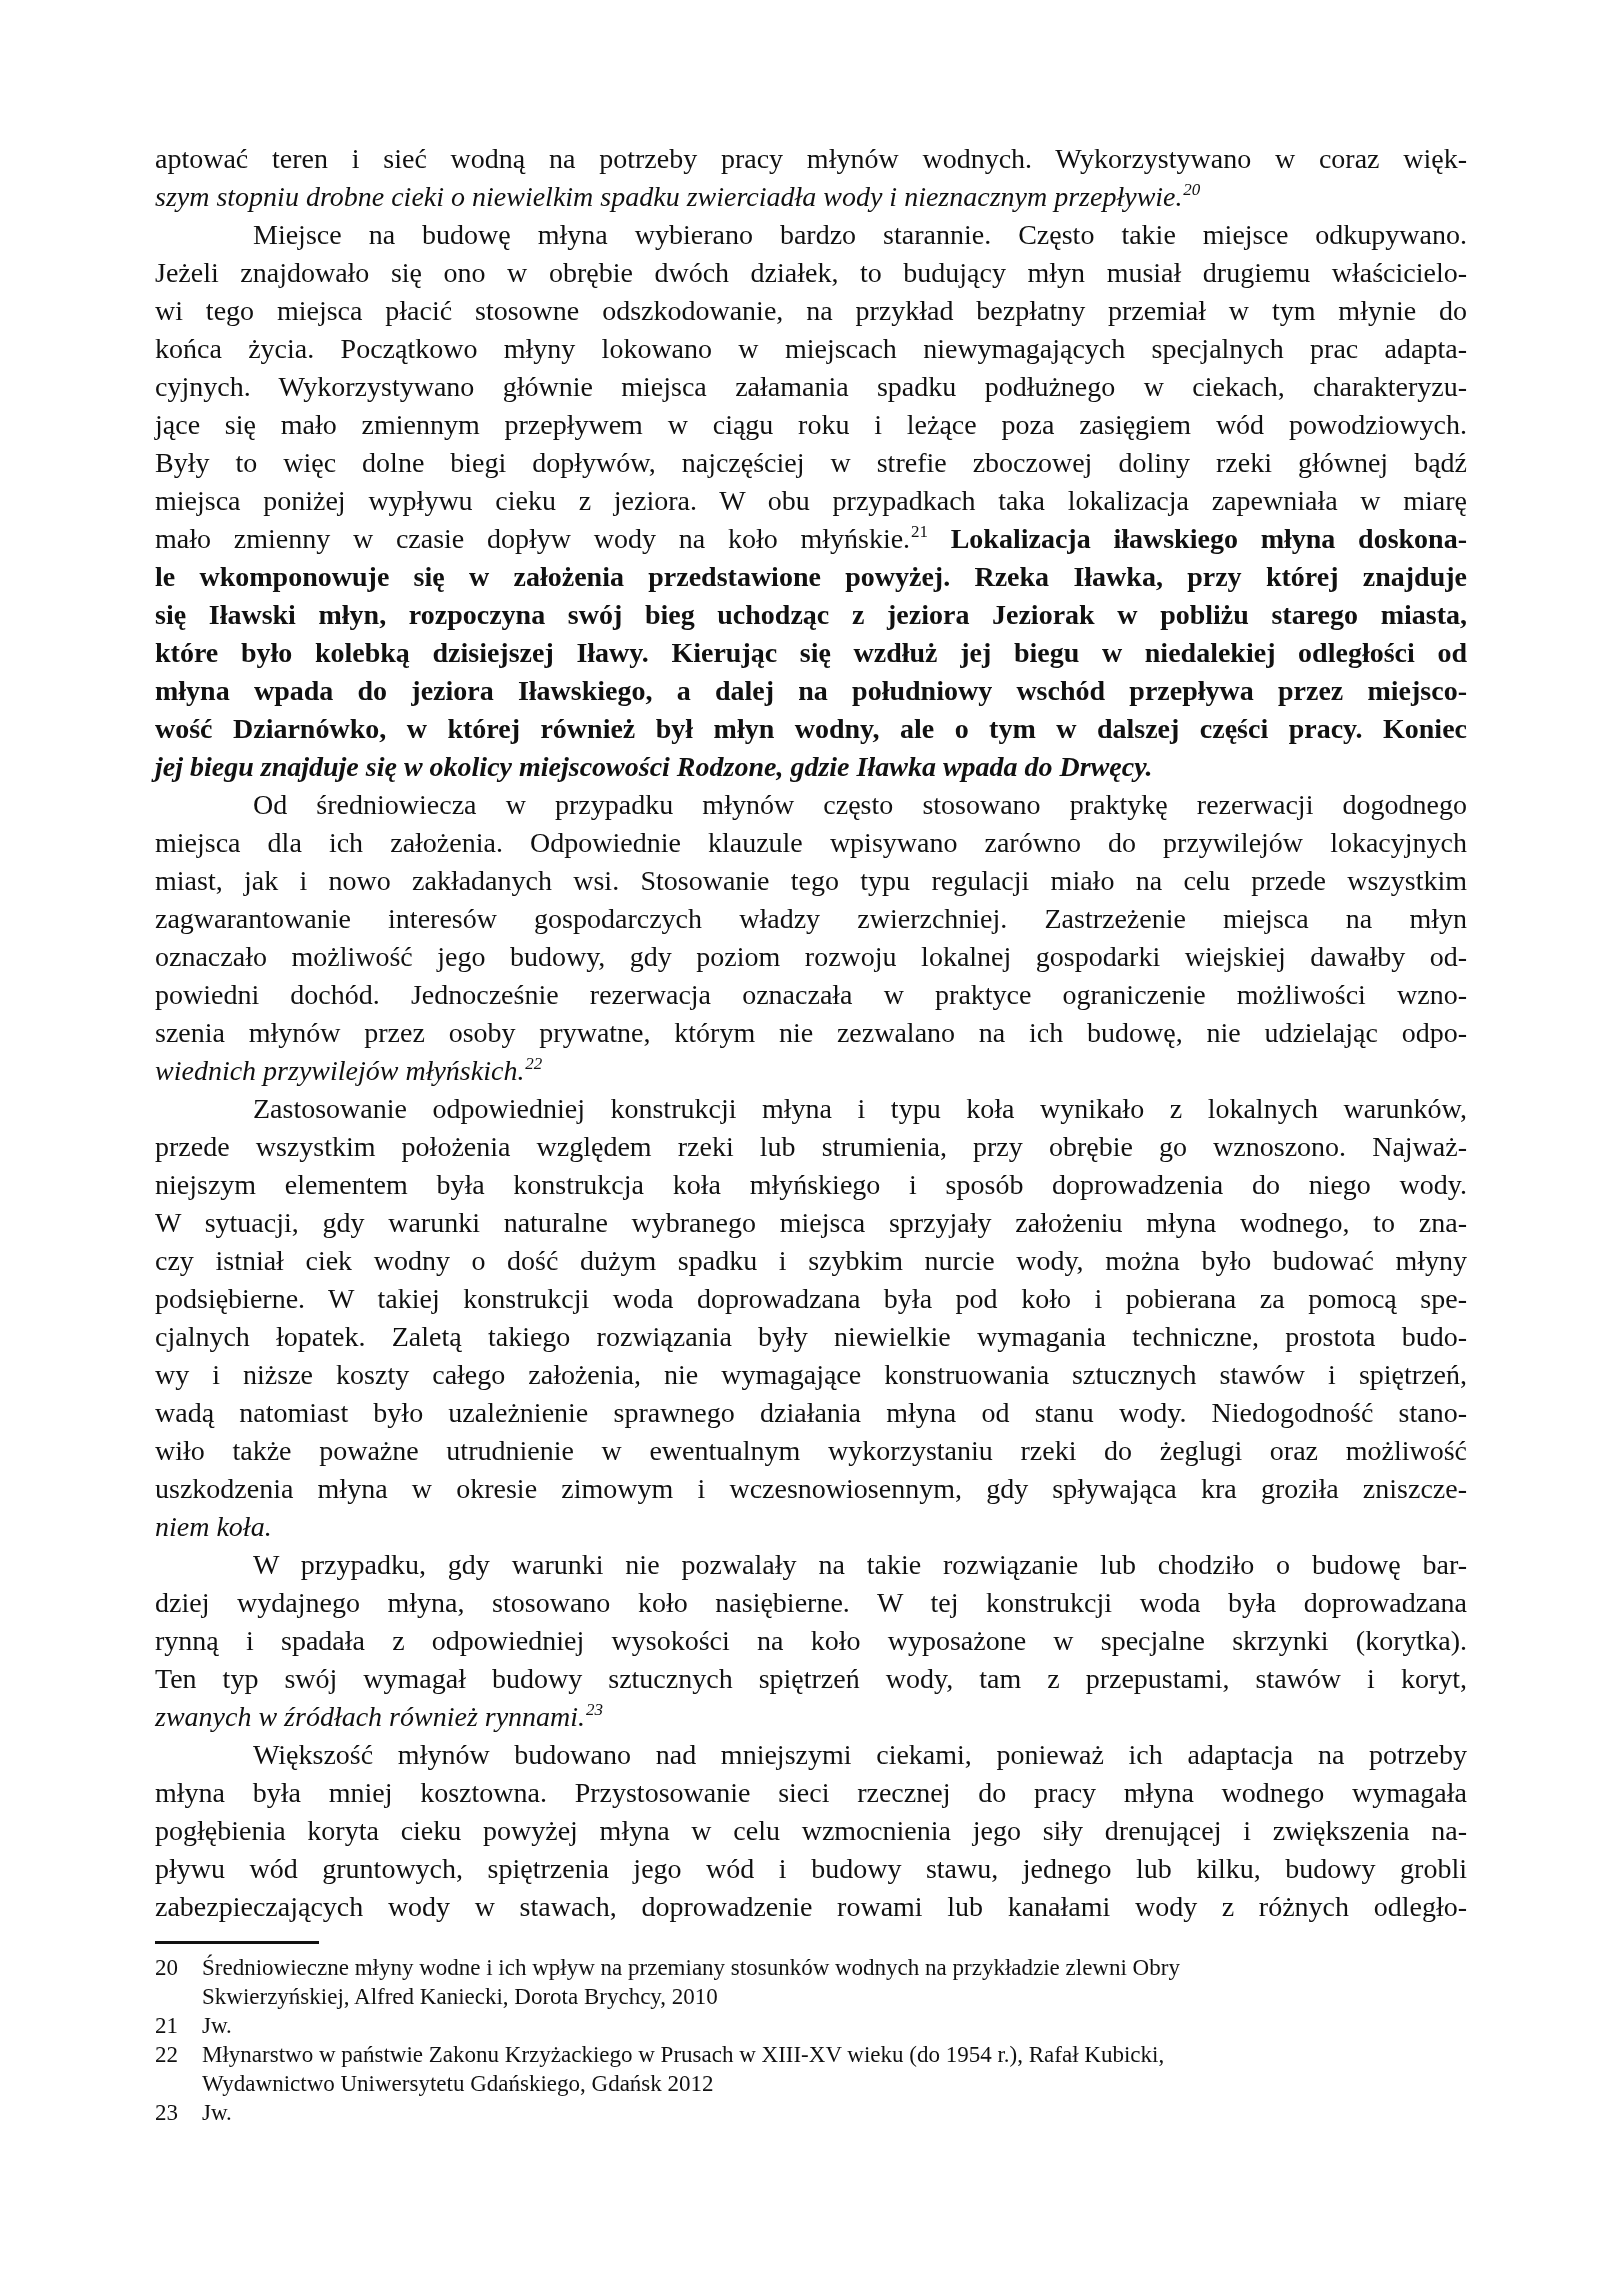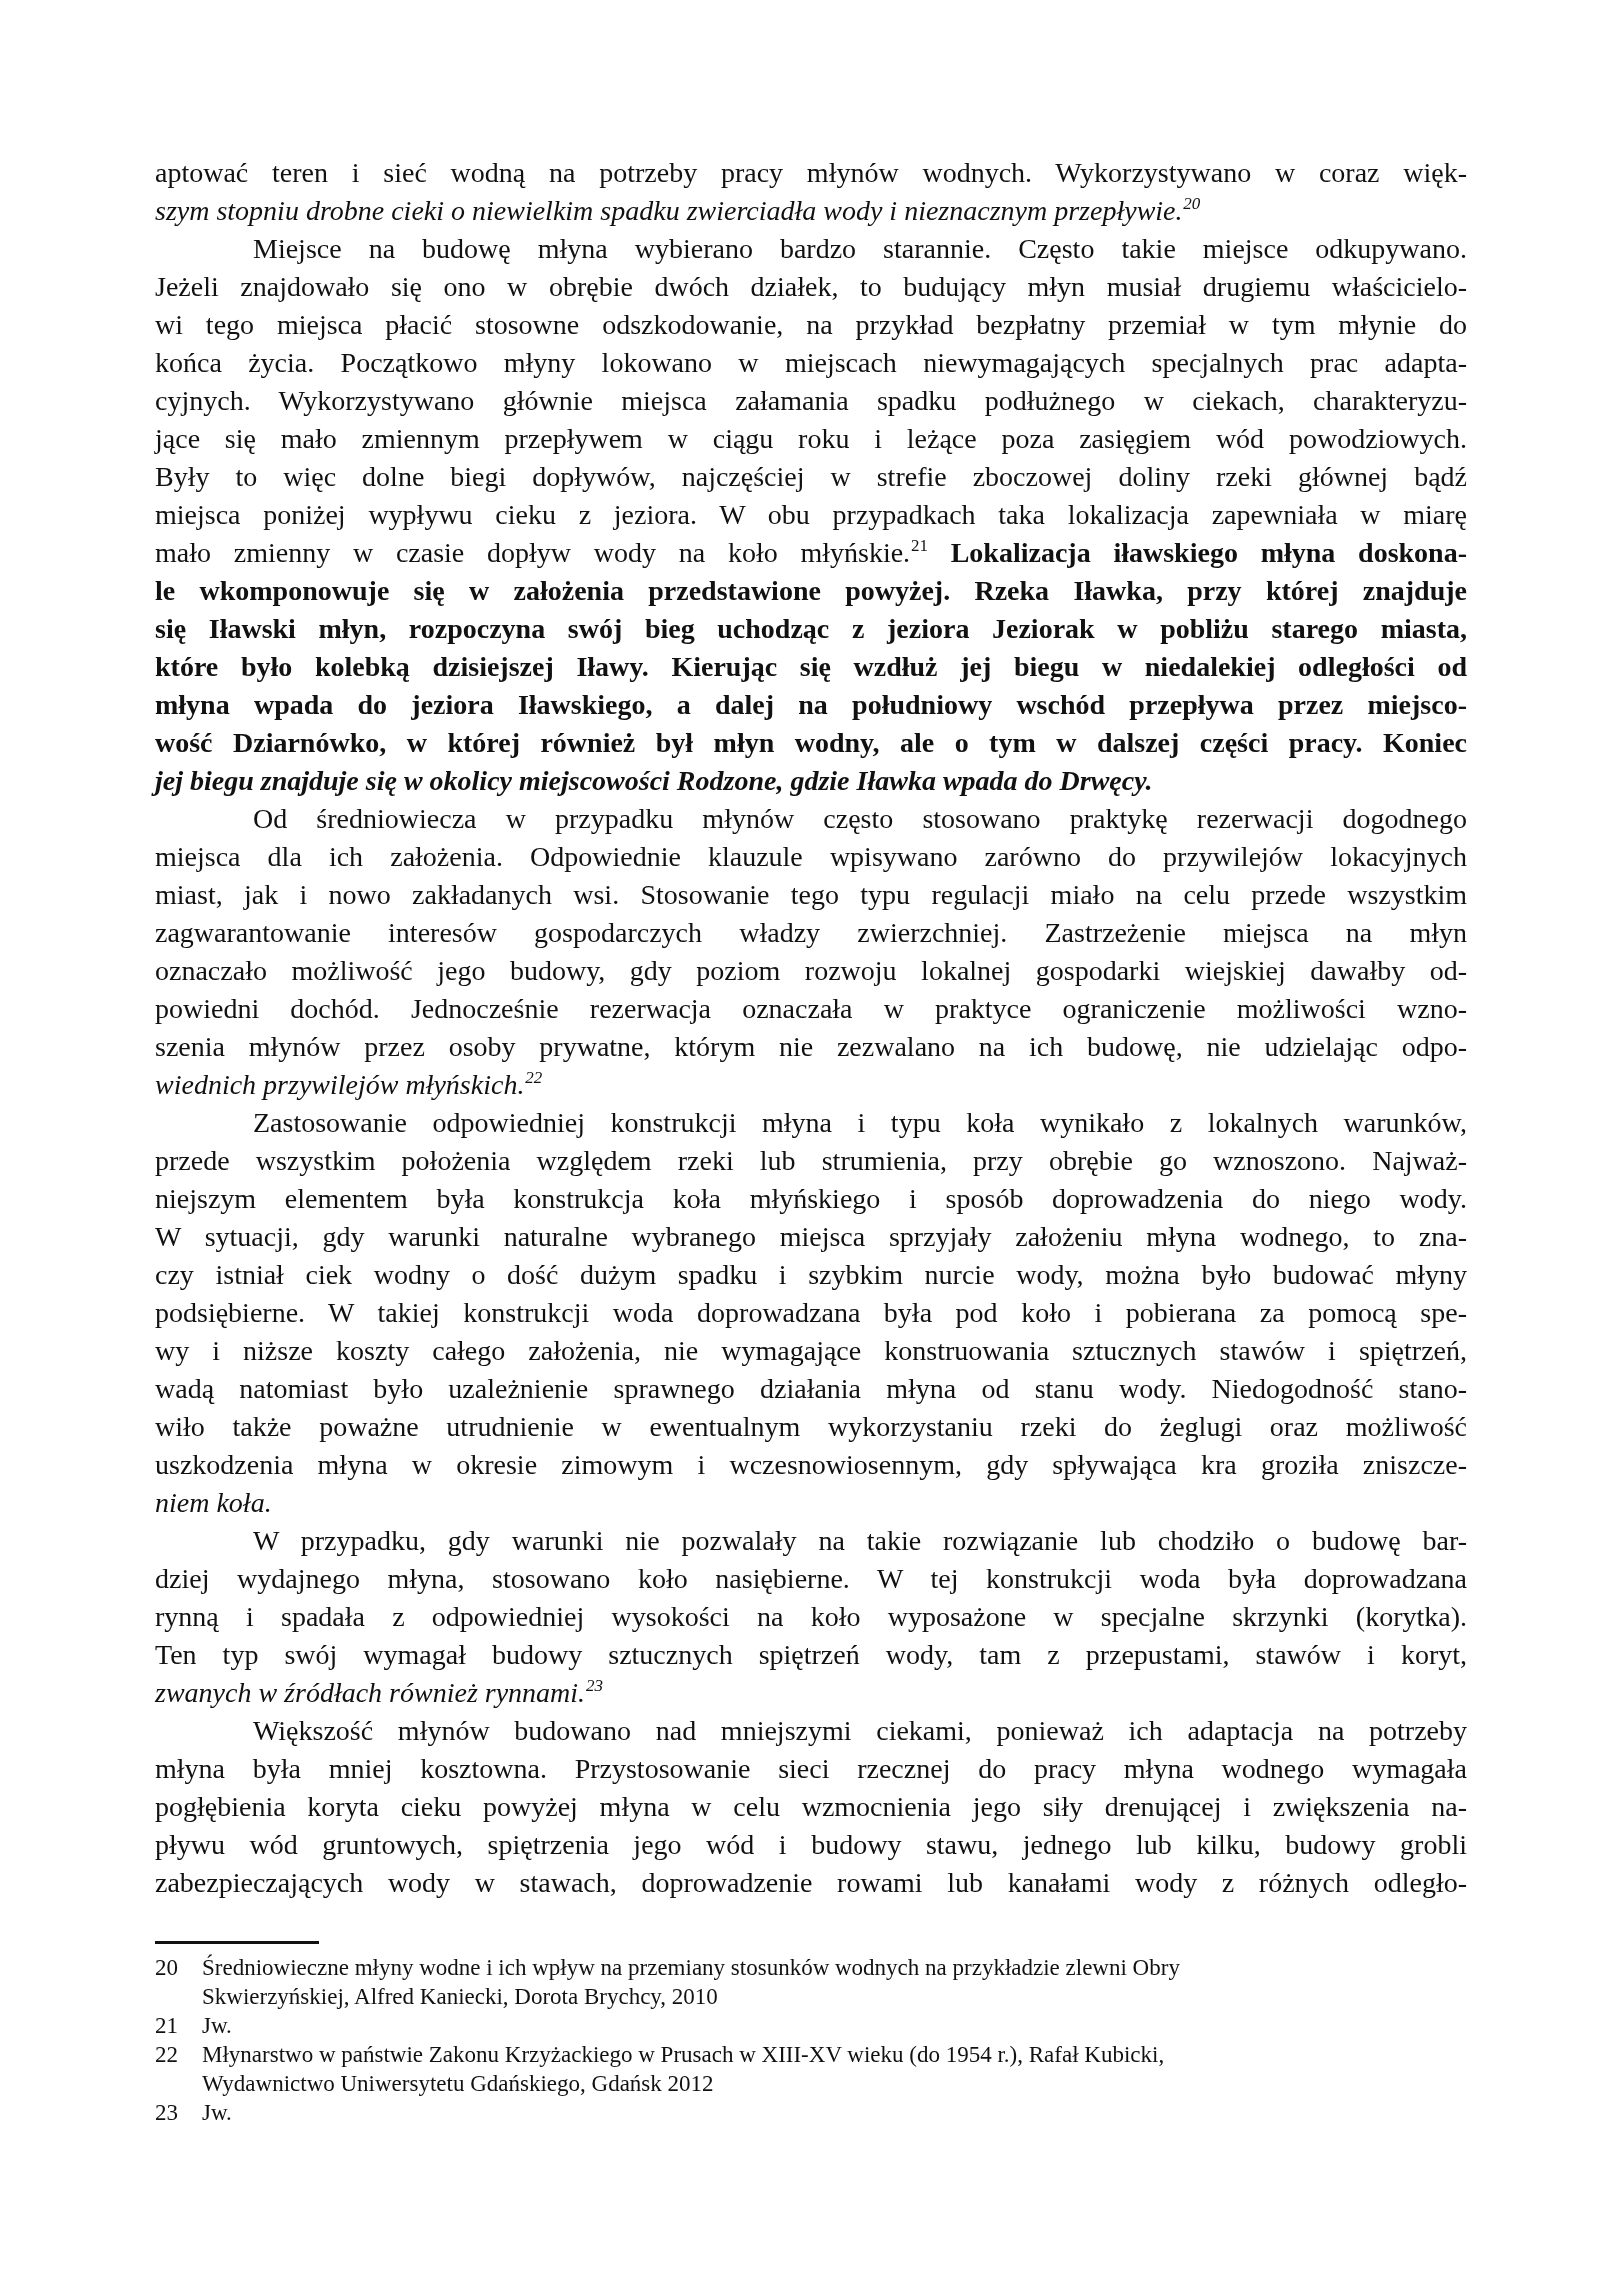--- a/index.html
+++ b/index.html
@@ -11,21 +11,21 @@
       width: 1622px;
       height: 2295px;
       position: relative;
       overflow: hidden;
       font-family: "Liberation Serif", "DejaVu Serif", serif;
       color: #111111;
     }
     .page {
       position: absolute;
       left: 155px;
-      top: 154px;
+      top: 140px;
       width: 1312px;
     }
     .body-text {
       font-size: 28px;
       line-height: 38px;
     }
     .line {
       display: block;
       white-space: nowrap;
       text-align: justify;
@@ -117,20 +117,21 @@
       <span class="line"><span>szenia młynów przez osoby prywatne, którym nie zezwalano na ich budowę, nie udzielając odpo-</span></span>
       <span class="line last"><span>wiednich przywilejów młyńskich.</span><sup class="fn-ref">22</sup></span>
     </div>
     <div>
       <span class="line indent"><span>Zastosowanie odpowiedniej konstrukcji młyna i typu koła wynikało z lokalnych warunków,</span></span>
       <span class="line"><span>przede wszystkim położenia względem rzeki lub strumienia, przy obrębie go wznoszono. Najważ-</span></span>
       <span class="line"><span>niejszym elementem była konstrukcja koła młyńskiego i sposób doprowadzenia do niego wody.</span></span>
       <span class="line"><span>W sytuacji, gdy warunki naturalne wybranego miejsca sprzyjały założeniu młyna wodnego, to zna-</span></span>
       <span class="line"><span>czy istniał ciek wodny o dość dużym spadku i szybkim nurcie wody, można było budować młyny</span></span>
       <span class="line"><span>podsiębierne. W takiej konstrukcji woda doprowadzana była pod koło i pobierana za pomocą spe-</span></span>
+      <span class="line"><span>cjalnych łopatek. Zaletą takiego rozwiązania były niewielkie wymagania techniczne, prostota budo-</span></span>
       <span class="line"><span>wy i niższe koszty całego założenia, nie wymagające konstruowania sztucznych stawów i spiętrzeń,</span></span>
       <span class="line"><span>wadą natomiast było uzależnienie sprawnego działania młyna od stanu wody. Niedogodność stano-</span></span>
       <span class="line"><span>wiło także poważne utrudnienie w ewentualnym wykorzystaniu rzeki do żeglugi oraz możliwość</span></span>
       <span class="line"><span>uszkodzenia młyna w okresie zimowym i wczesnowiosennym, gdy spływająca kra groziła zniszcze-</span></span>
       <span class="line last"><span>niem koła.</span></span>
     </div>
     <div>
       <span class="line indent"><span>W przypadku, gdy warunki nie pozwalały na takie rozwiązanie lub chodziło o budowę bar-</span></span>
       <span class="line"><span>dziej wydajnego młyna, stosowano koło nasiębierne. W tej konstrukcji woda była doprowadzana</span></span>
       <span class="line"><span>rynną i spadała z odpowiedniej wysokości na koło wyposażone w specjalne skrzynki (korytka).</span></span>

